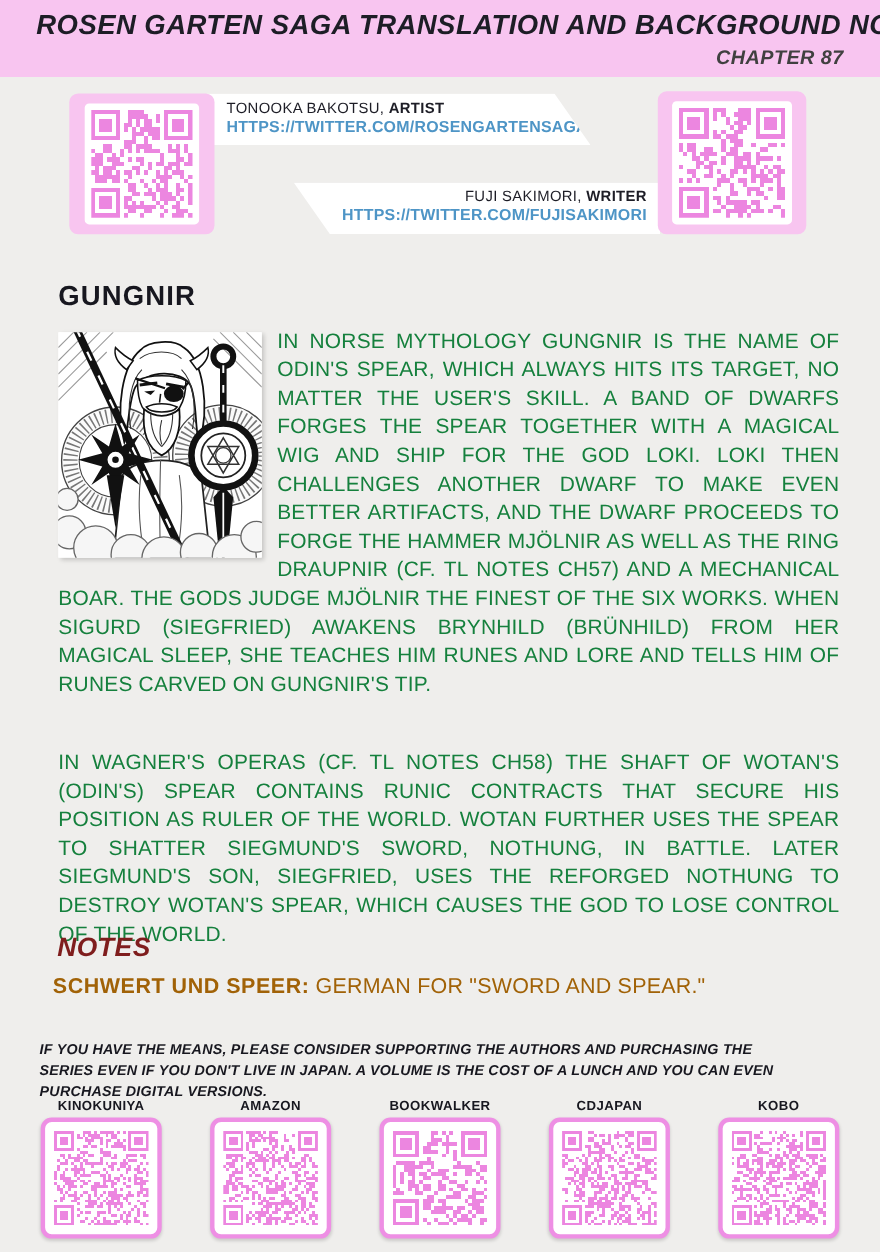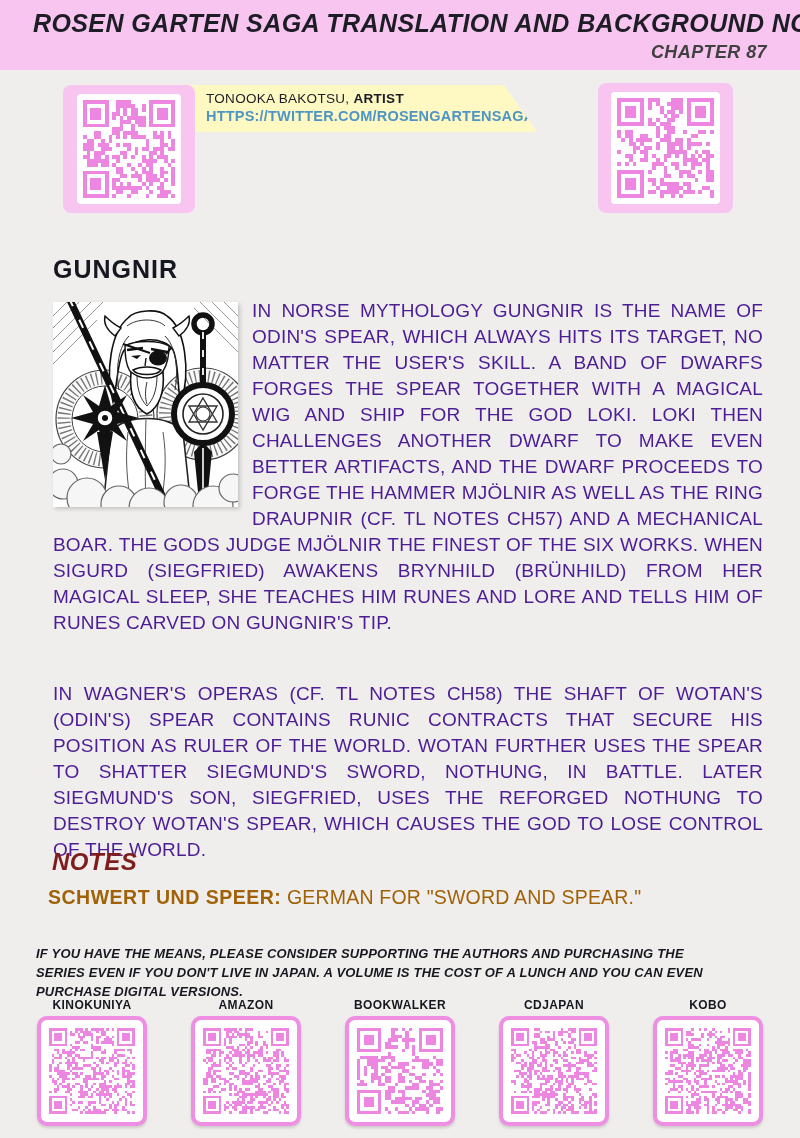--- a/index.html
+++ b/index.html
@@ -10,36 +10,36 @@
   .header{position:absolute;left:0;top:0;width:800px;height:70px;background:#f8c5f0;}
   .header-title{position:absolute;left:33px;top:9px;width:734px;font-size:25px;font-weight:bold;font-style:italic;letter-spacing:.4px;white-space:nowrap;color:#1d1d26;}
   .header-chapter{position:absolute;right:33px;top:42px;font-size:18px;font-weight:bold;font-style:italic;letter-spacing:.4px;color:#404040;}
   .qr-card{position:absolute;border-radius:8px;background:#f8c5f0;z-index:3;}
   .qr-card .qr-inner{position:absolute;background:#fff;border-radius:4px;}
   .artist-card{left:63px;top:85px;width:132px;height:128px;}
   .artist-card .qr-inner{left:14px;top:9px;width:104px;height:110px;padding:6px;box-sizing:border-box;}
   .writer-card{left:598px;top:83px;width:135px;height:130px;}
   .writer-card .qr-inner{left:13px;top:9px;width:109px;height:112px;padding:6px;box-sizing:border-box;}
 
-  .banner{position:absolute;z-index:2;background:#fef9c3;box-sizing:border-box;}
+  .banner{position:absolute;z-index:2;background:#ffffff;box-sizing:border-box;}
   .banner-artist{left:188px;top:85px;width:349px;height:47px;
     clip-path:polygon(0 0,calc(100% - 33px) 0,100% 100%,0 100%);
     padding:6px 0 0 18px;}
   .banner-writer{left:267px;top:166px;width:333px;height:47px;
     clip-path:polygon(0 0,100% 0,100% 100%,33px 100%);
     padding:5px 12px 0 0;text-align:right;}
   .credit-name{font-size:13.5px;letter-spacing:.3px;color:#1d1d26;}
   .credit-role{font-weight:bold;}
   .credit-url{font-size:14.5px;font-weight:bold;letter-spacing:.2px;color:#4e95c6;margin-top:2px;cursor:pointer;}
 
   
   .content{position:absolute;left:53px;top:255px;width:710px;}
   .section-heading{font-size:25px;font-weight:bold;letter-spacing:1px;margin:0 0 14px 0;color:#17171f;}
   .illustration{float:left;width:185px;height:205px;margin:4px 14px 6px 0;background:#fff;box-shadow:2px 2px 4px rgba(0,0,0,.18);}
-  .body-text{font-size:19px;line-height:26px;text-align:justify;letter-spacing:.2px;color:#4c1d95;margin:0;}
+  .body-text{font-size:19px;line-height:26px;text-align:justify;letter-spacing:.2px;color:#15803d;margin:0;}
   .para2{margin-top:45px;}
 
   
   .notes{position:absolute;left:48px;top:848px;width:720px;}
   .notes-heading{font-size:24px;font-weight:bold;font-style:italic;letter-spacing:.5px;margin:0 0 10px 4px;color:#7f1d1d;}
   .notes-line{font-size:19.5px;letter-spacing:.2px;color:#a16207;}
   .notes-term{font-weight:bold;letter-spacing:.5px;}
 
   
   .support{position:absolute;left:36px;top:944px;width:700px;font-size:13px;font-weight:bold;line-height:19px;letter-spacing:.2px;color:#17171f;font-style:italic;}
@@ -60,20 +60,24 @@
   <div class="header">
     <div class="header-title">ROSEN GARTEN SAGA TRANSLATION AND BACKGROUND NOTES</div>
     <div class="header-chapter">CHAPTER 87</div>
   </div>
 
   <div class="banner banner-artist">
     <div class="credit-name"><span>TONOOKA BAKOTSU, </span><span class="credit-role">ARTIST</span></div>
     <div class="credit-url">HTTPS://TWITTER.COM/ROSENGARTENSAGA</div>
   </div>
 
+  <div class="banner banner-writer">
+    <div class="credit-name"><span>FUJI SAKIMORI, </span><span class="credit-role">WRITER</span></div>
+    <div class="credit-url">HTTPS://TWITTER.COM/FUJISAKIMORI</div>
+  </div>
 
   <div class="qr-card artist-card">
     <div class="qr-inner">
       <div class="qr"><svg viewBox="0 0 25 25" width="100%" height="100%" preserveAspectRatio="none" shape-rendering="crispEdges">
             <g fill="#ec86e0">
               <rect x="0" y="0" width="1" height="1"></rect>
               <rect x="1" y="0" width="1" height="1"></rect>
               <rect x="2" y="0" width="1" height="1"></rect>
               <rect x="3" y="0" width="1" height="1"></rect>
               <rect x="4" y="0" width="1" height="1"></rect>

